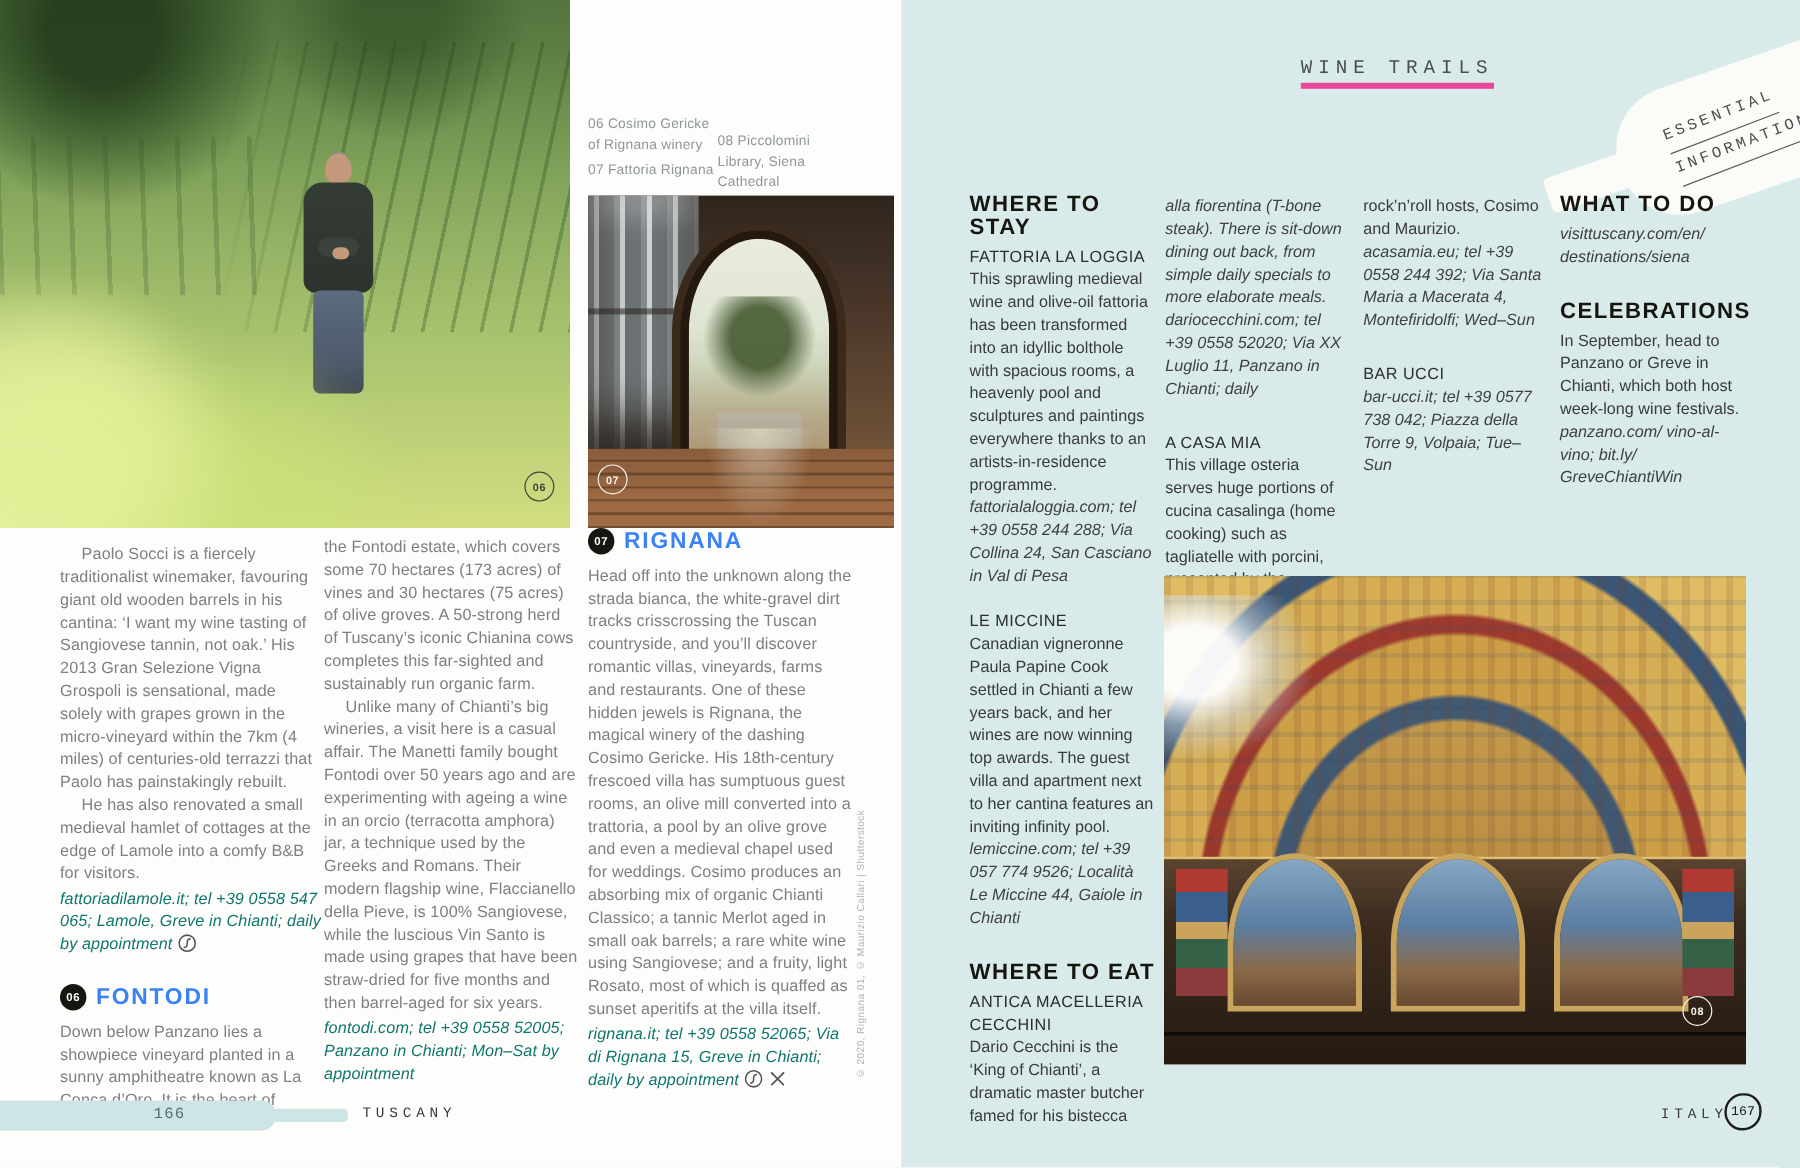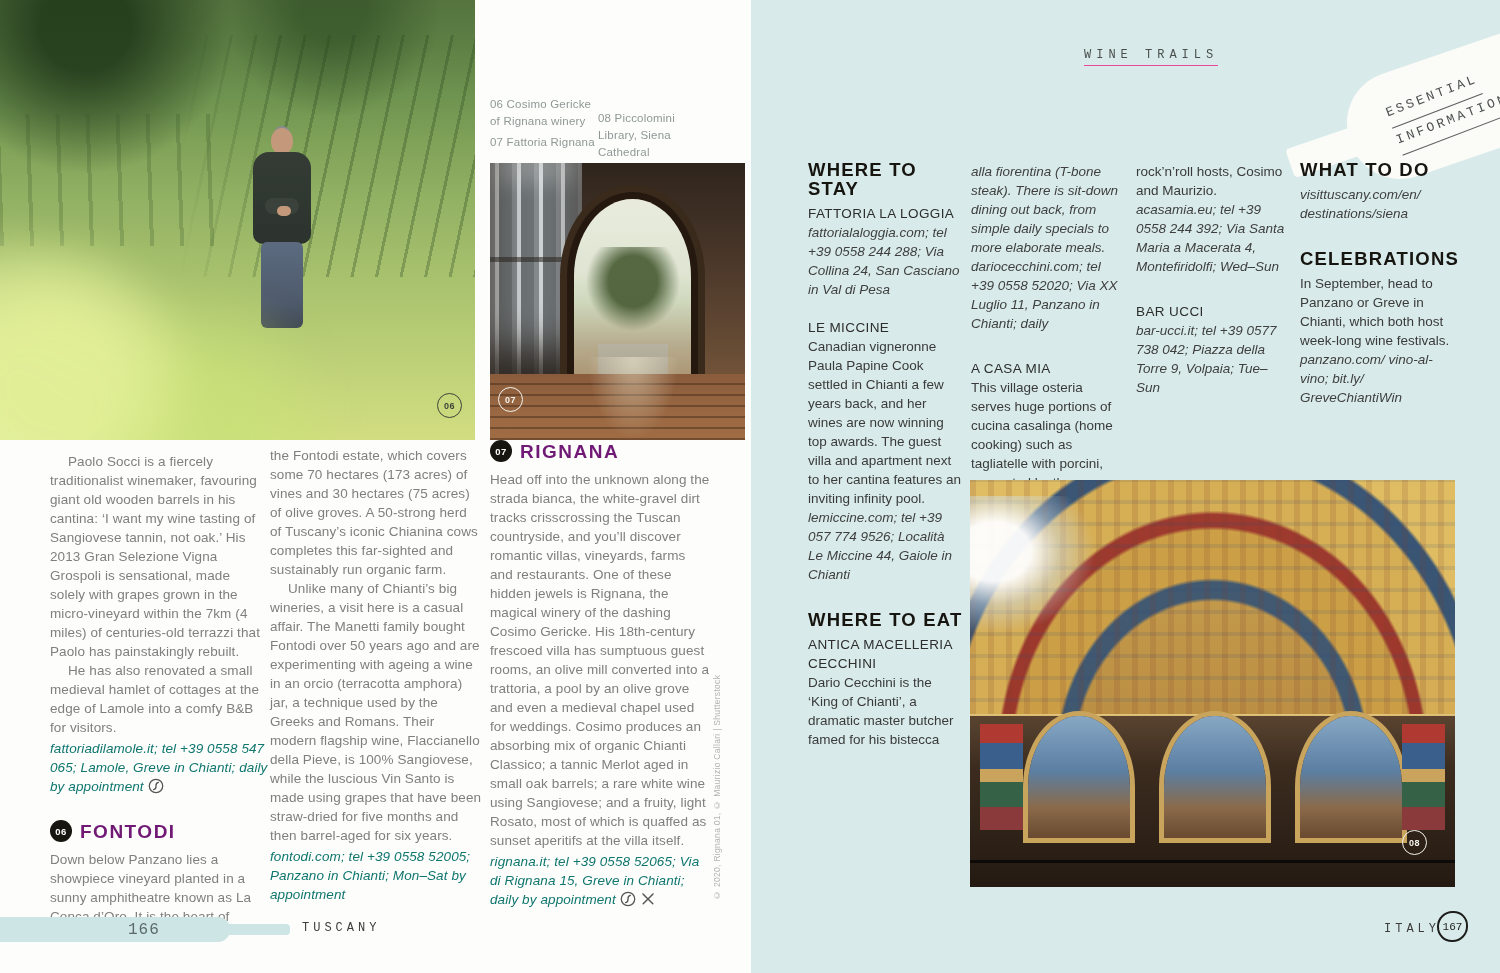--- a/index.html
+++ b/index.html
@@ -86,39 +86,39 @@
   .caption { position:absolute; font-size:11.5px; line-height:17px; color:#8f9896; letter-spacing:.2px; }
 
   
   .lcol { position:absolute; font-size:13.5px; line-height:19px; color:#7f7f7f; font-weight:400; letter-spacing:.1px; }
   .lcol p.indent { text-indent:18px; }
   .listing { font-style:italic; color:#0f766e; margin-top:2px; }
   .sec-head { display:flex; align-items:center; gap:8px; margin:24px 0 8px 0; }
   .sec-head.first { margin-top:0; }
   .num-badge { width:22px; height:22px; border-radius:50%; background:#17150f; color:#fdfdfc; font-size:9.5px; font-weight:bold;
     display:flex; align-items:center; justify-content:center; flex:none; letter-spacing:.5px; }
-  .sec-title { font-size:19px; font-weight:900; color:#701a75; letter-spacing:1.5px; font-family:"Liberation Sans",sans-serif; }
+  .sec-title { font-size:19px; font-weight:900; color:#3b82f6; letter-spacing:1.5px; font-family:"Liberation Sans",sans-serif; }
   .inline-icons { display:inline-flex; gap:4px; vertical-align:-3px; margin-left:4px; }
 
   .credit { position:absolute; left:712px; top:695px; width:14px; height:205px; writing-mode:vertical-rl; transform:rotate(180deg);
     font-size:8.5px; color:#b3b3b3; letter-spacing:.3px; white-space:nowrap; }
 
   
   .bottle-left { position:absolute; left:0; top:917px; width:230px; height:25px; background:#cde6e5; border-radius:0 12px 12px 0; }
   .bottle-left-neck { position:absolute; left:228px; top:924px; width:62px; height:11px; background:#cde6e5; border-radius:0 4px 4px 0; }
-  .pagenum-left { position:absolute; left:128px; top:921px; font-family:"Liberation Mono",monospace; font-size:16px; color:#5b6a68; letter-spacing:1px; }
+  .pagenum-left { position:absolute; left:128px; top:921px; font-family:"Liberation Mono",monospace; font-size:13px; color:#5b6a68; letter-spacing:1px; }
   .footer-section { position:absolute; font-family:"Liberation Mono",monospace; font-size:12px; color:#3c3c3c; letter-spacing:4px; }
   .tuscany { left:302px; top:921px; }
   .italy { left:1384px; top:922px; }
   .pagenum-circle { position:absolute; left:1437px; top:911px; width:31px; height:31px; border:2.5px solid #1d1d1b; border-radius:50% 46% 50% 48%;
     display:flex; align-items:center; justify-content:center; font-family:"Liberation Mono",monospace; font-size:11px; color:#1d1d1b; }
 
   
-  .wine-trails { position:absolute; left:1084px; top:48px; font-family:"Liberation Mono",monospace; font-size:12px; color:#4a4f4e;
-    letter-spacing:5px; border-bottom:1px solid #ec4899; padding-bottom:3px; }
+  .wine-trails { position:absolute; left:1084px; top:48px; font-family:"Liberation Mono",monospace; font-size:16px; color:#4a4f4e;
+    letter-spacing:5px; border-bottom:5px solid #ec4899; padding-bottom:3px; }
 
   .stamp { position:absolute; left:1282px; top:60px; width:300px; height:110px; transform:rotate(-19deg); }
   .stamp .neck { position:absolute; left:0; top:40px; width:72px; height:30px; background:#fbfbf8; border-radius:4px 0 0 4px; }
   .stamp .body { position:absolute; left:64px; top:0; width:236px; height:108px; background:#fbfbf8; border-radius:52px 10px 10px 52px; }
   .stamp .stamp-text { position:absolute; left:108px; top:24px; font-family:"Liberation Mono",monospace; font-size:13px; color:#4a4f4e;
     letter-spacing:3px; line-height:26px; transform:rotate(-2deg); }
   .stamp .stamp-text span { border-bottom:1px solid #5a5f5e; padding-bottom:2px; display:inline-block; }
 
   .rcol { position:absolute; top:160px; font-size:13.5px; line-height:19px; color:#3a3a3a; }
   .rcol-1 { left:808px; width:155px; }
@@ -238,20 +238,21 @@
     <div class="body"></div>
     <div class="stamp-text">
       <span>ESSENTIAL</span><br>
       <span>INFORMATION</span>
     </div>
   </div>
 
   <div class="rcol rcol-1">
     <div class="r-head">WHERE TO STAY</div>
     <div class="r-sub">FATTORIA LA LOGGIA</div>
+    <div>This sprawling medieval wine and olive-oil fattoria has been transformed into an idyllic bolthole with spacious rooms, a heavenly pool and sculptures and paintings everywhere thanks to an artists-in-residence programme.</div>
     <div class="r-listing">fattorialaloggia.com; tel +39 0558 244 288; Via Collina 24, San Casciano in Val di Pesa</div>
     <div class="rgap"></div>
     <div class="r-sub">LE MICCINE</div>
     <div>Canadian vigneronne Paula Papine Cook settled in Chianti a few years back, and her wines are now winning top awards. The guest villa and apartment next to her cantina features an inviting infinity pool.</div>
     <div class="r-listing">lemiccine.com; tel +39 057 774 9526; Località Le Miccine 44, Gaiole in Chianti</div>
     <div class="rgap2"></div>
     <div class="r-head">WHERE TO EAT</div>
     <div class="r-sub">ANTICA MACELLERIA CECCHINI</div>
     <div>Dario Cecchini is the ‘King of Chianti’, a dramatic master butcher famed for his bistecca</div>
   </div>

